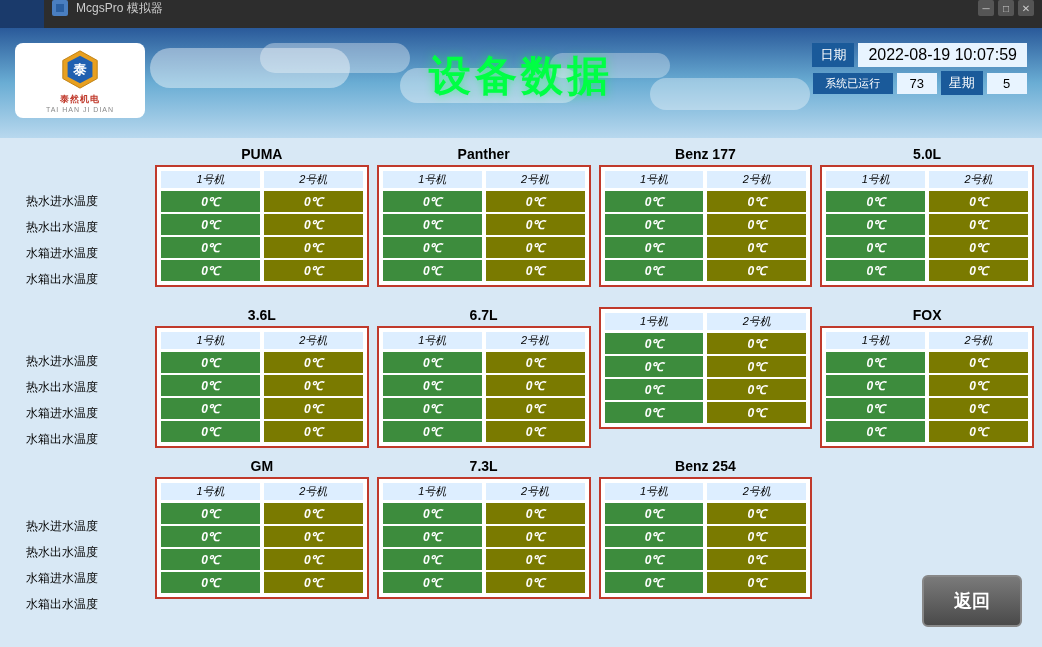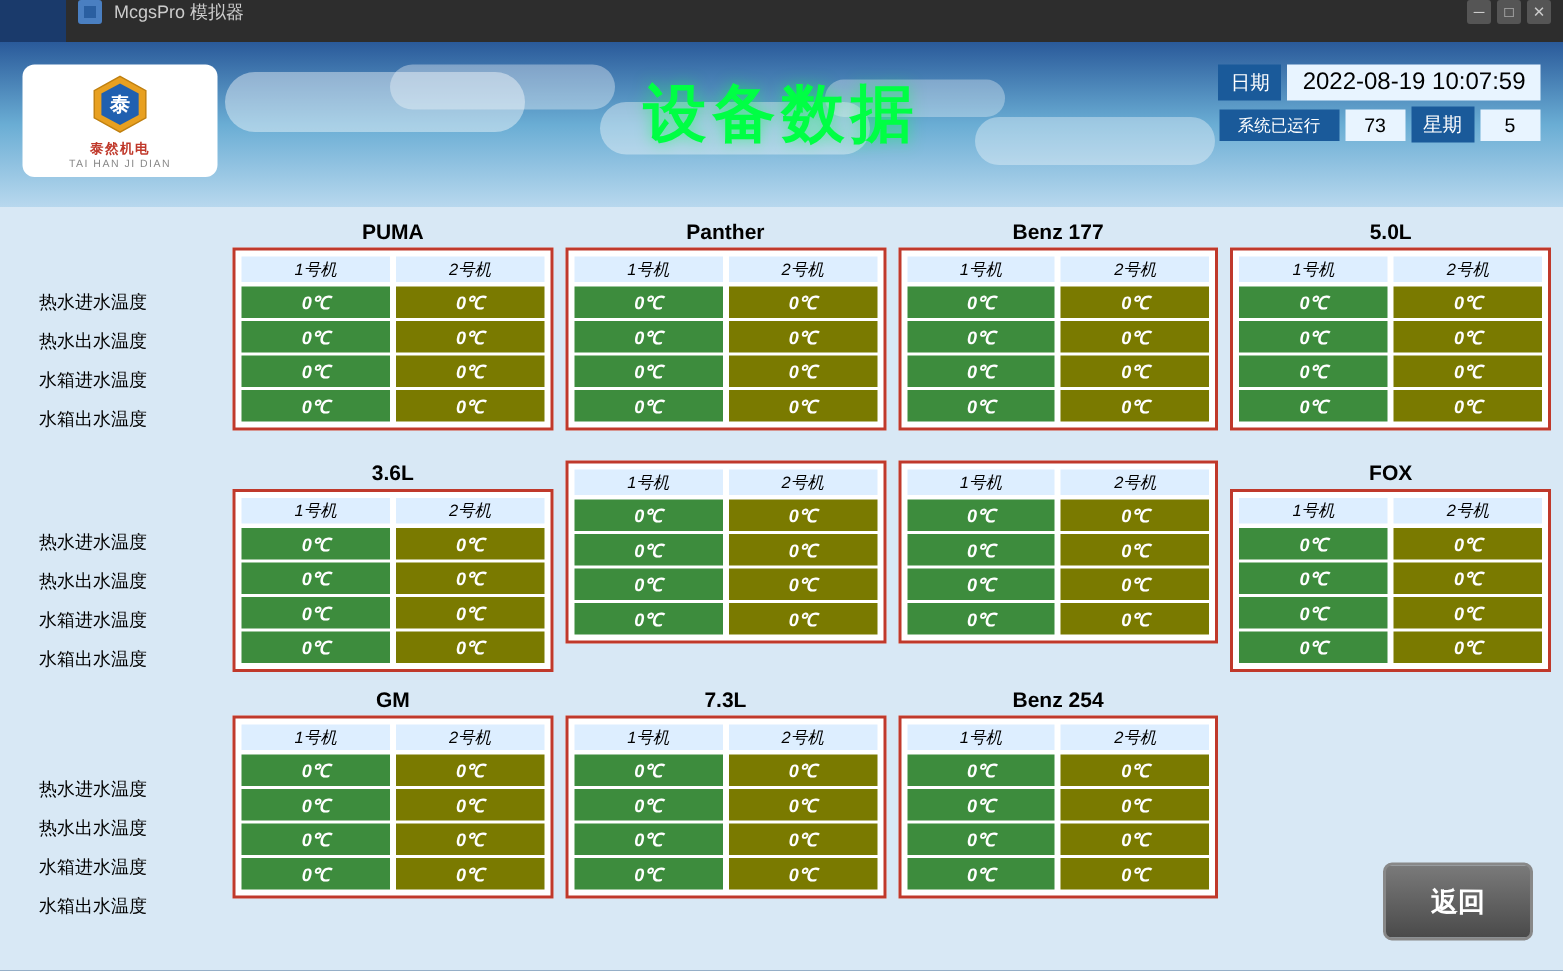--- a/index.html
+++ b/index.html
@@ -487,20 +487,21 @@
                 </div>
               <div class="temp-row">
                   <span class="temp-cell green">0℃</span>
                   <span class="temp-cell olive">0℃</span>
                 </div>
             </div>
           </div>
         </div>
 
         <div class="equip-card">
+          <div class="equip-title">6.7L</div>
           <div class="equip-inner">
             <div class="machine-headers">
               <span class="machine-label">1号机</span>
               <span class="machine-label">2号机</span>
             </div>
             <div class="temp-rows">
               <div class="temp-row">
                   <span class="temp-cell green">0℃</span>
                   <span class="temp-cell olive">0℃</span>
                 </div>

